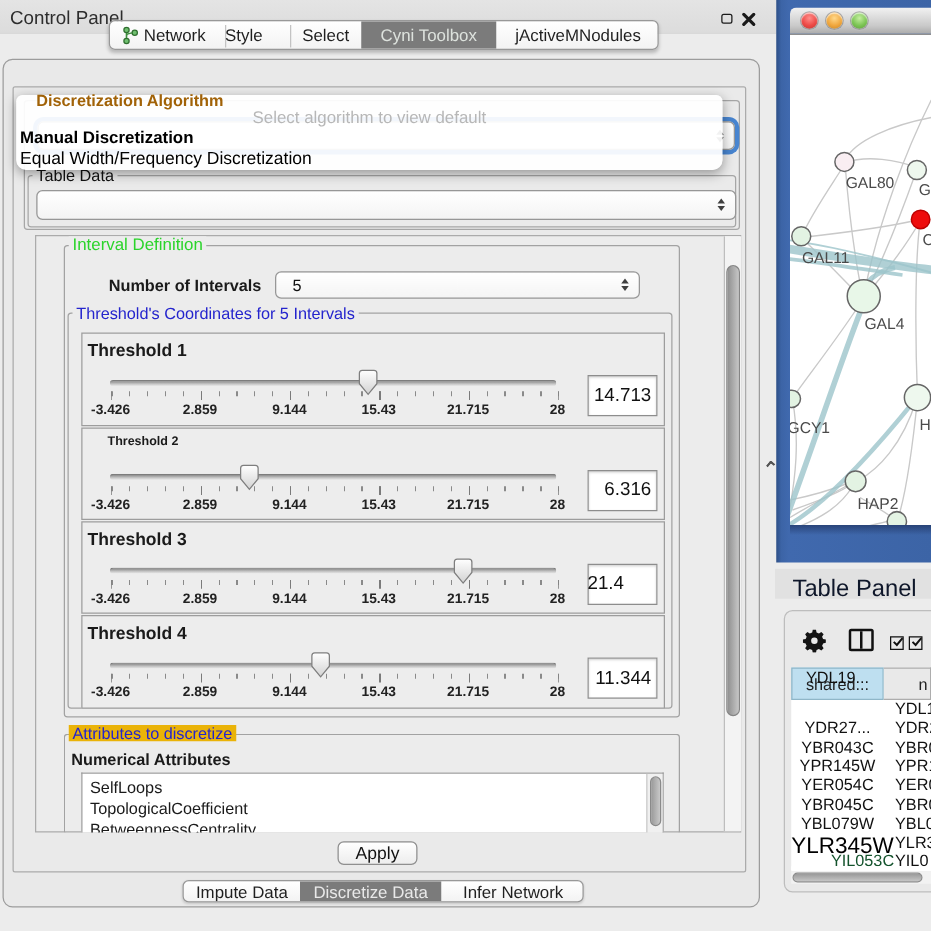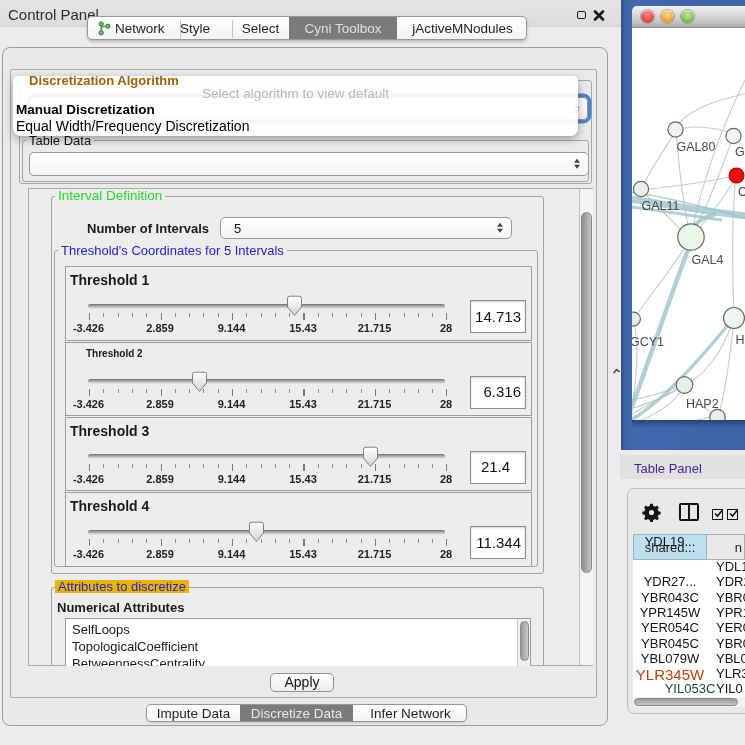--- a/index.html
+++ b/index.html
@@ -130,21 +130,21 @@
 <svg class="abs" style="left:362.4188569973907px;top:445.5px;" width="17" height="22" viewBox="0 0 17 22">
     <path d="M1.5 3.5 Q1.5 1.2 3.8 1.2 L13.2 1.2 Q15.5 1.2 15.5 3.5 L15.5 12 L8.5 20.5 L1.5 12 Z" fill="url(#kg)" stroke="#7e7e7e" stroke-width="1"></path>
     <defs>
       <linearGradient id="kg" x1="0" y1="0" x2="0" y2="1">
         <stop offset="0" stop-color="#ffffff"></stop>
         <stop offset="1" stop-color="#d2d2d2"></stop>
       </linearGradient>
     </defs>
   </svg>
 <div class="abs" style="left:470px;top:450.5px;width:56px;height:33px;background:#fff;border:1px solid #8d8d8d;box-shadow:inset 0 1px 2px rgba(0,0,0,0.18);"></div>
-<div class="abs" style="left:470px;top:458.0px;width:51px;text-align:center;font-size:15px;color:#111;">21.4</div>
+<div class="abs" style="left:470px;top:458.0px;width:51px;text-align:left;font-size:15px;color:#111;">21.4</div>
 <div class="abs" style="left:64.5px;top:492.0px;width:467px;height:74.5px;background:#ededed;border:1px solid #9d9d9d;"></div>
 <div class="abs bold" style="left:70px;top:498.0px;font-size:14px;">Threshold 4</div>
 <div class="abs" style="left:88px;top:529.5px;width:357px;height:5px;border-radius:3px;background:linear-gradient(#8d8d8d,#c6c6c6 55%,#ededed);border-top:1px solid #7d7d7d;"></div>
 <div class="abs" style="left:88.5px;top:539.0px;width:358.5px;height:4px;background:repeating-linear-gradient(90deg,#8a8a8a 0,#8a8a8a 1px,transparent 1px,transparent 14.3px);"></div>
 <div class="abs" style="left:88.5px;top:539.0px;width:358.5px;height:7px;background:repeating-linear-gradient(90deg,#7a7a7a 0,#7a7a7a 1px,transparent 1px,transparent 71.5px);"></div>
 <div class="abs bold" style="left:58.5px;top:548.0px;width:60px;text-align:center;font-size:11px;color:#222;">-3.426</div>
 <div class="abs bold" style="left:130.0px;top:548.0px;width:60px;text-align:center;font-size:11px;color:#222;">2.859</div>
 <div class="abs bold" style="left:201.5px;top:548.0px;width:60px;text-align:center;font-size:11px;color:#222;">9.144</div>
 <div class="abs bold" style="left:273.0px;top:548.0px;width:60px;text-align:center;font-size:11px;color:#222;">15.43</div>
 <div class="abs bold" style="left:344.5px;top:548.0px;width:60px;text-align:center;font-size:11px;color:#222;">21.715</div>
@@ -240,21 +240,21 @@
 <text x="9.5" y="182">GAL11</text>
 <text x="59.5" y="235.5">GAL4</text>
 <text x="-2" y="318">GCY1</text>
 <text x="103.5" y="316">H</text>
 <text x="54" y="379.5">HAP2</text>
 </g>
 </svg>
 </div>
 <div class="abs" style="left:632px;top:420px;width:113px;height:8px;background:linear-gradient(rgba(15,25,60,0.45),rgba(15,25,60,0));"></div>
 <div class="abs" style="left:620px;top:455px;width:125px;height:24px;background:#e1e1e1;"></div>
-<div class="abs" style="left:634px;top:461px;font-size:13px;color:#4c1d95;">Table Panel</div>
+<div class="abs" style="left:634px;top:461px;font-size:19px;color:#0f172a;">Table Panel</div>
 <div class="abs" style="left:627px;top:488px;width:130px;height:226px;background:#e9e9e9;border:1px solid #bdbdbd;border-radius:7px;"></div>
 <svg class="abs" style="left:642px;top:503px;" width="19" height="19" viewBox="0 0 19 19">
 <path fill="#141414" d="M8.2 0.8 h2.6 l0.45 2.2 a6.6 6.6 0 0 1 1.9 0.8 l1.9-1.25 l1.85 1.85 l-1.25 1.9 a6.6 6.6 0 0 1 0.8 1.9 l2.2 0.45 v2.6 l-2.2 0.45 a6.6 6.6 0 0 1-0.8 1.9 l1.25 1.9 l-1.85 1.85 l-1.9-1.25 a6.6 6.6 0 0 1-1.9 0.8 l-0.45 2.2 h-2.6 l-0.45-2.2 a6.6 6.6 0 0 1-1.9-0.8 l-1.9 1.25 l-1.85-1.85 l1.25-1.9 a6.6 6.6 0 0 1-0.8-1.9 l-2.2-0.45 v-2.6 l2.2-0.45 a6.6 6.6 0 0 1 0.8-1.9 l-1.25-1.9 l1.85-1.85 l1.9 1.25 a6.6 6.6 0 0 1 1.9-0.8 Z"></path>
 <circle cx="9.5" cy="9.5" r="2.6" fill="#e9e9e9"></circle>
   </svg>
 <div class="abs" style="left:679px;top:503px;width:20px;height:18px;border:2.6px solid #111;border-radius:2px;"></div>
 <div class="abs" style="left:687.8px;top:505px;width:2.4px;height:14px;background:#111;"></div>
 <div class="abs" style="left:712px;top:509px;width:11px;height:11px;border:1.4px solid #111;"></div>
 <svg class="abs" style="left:713px;top:508px;" width="11" height="11" viewBox="0 0 11 11">
     <path d="M2 5.5 L4.5 8 L9 2.5" fill="none" stroke="#111" stroke-width="1.6"></path>
@@ -273,19 +273,19 @@
 <div class="abs" style="left:633px;top:589.5999999999999px;width:74px;text-align:center;font-size:13px;color:#111;">YBR043C</div>
 <div class="abs" style="left:716px;top:589.5999999999999px;width:40px;font-size:13px;color:#111;">YBR0</div>
 <div class="abs" style="left:633px;top:604.8999999999999px;width:74px;text-align:center;font-size:13px;color:#111;">YPR145W</div>
 <div class="abs" style="left:716px;top:604.8999999999999px;width:40px;font-size:13px;color:#111;">YPR1</div>
 <div class="abs" style="left:633px;top:620.1999999999998px;width:74px;text-align:center;font-size:13px;color:#111;">YER054C</div>
 <div class="abs" style="left:716px;top:620.1999999999998px;width:40px;font-size:13px;color:#111;">YER0</div>
 <div class="abs" style="left:633px;top:635.4999999999998px;width:74px;text-align:center;font-size:13px;color:#111;">YBR045C</div>
 <div class="abs" style="left:716px;top:635.4999999999998px;width:40px;font-size:13px;color:#111;">YBR0</div>
 <div class="abs" style="left:633px;top:650.7999999999997px;width:74px;text-align:center;font-size:13px;color:#111;">YBL079W</div>
 <div class="abs" style="left:716px;top:650.7999999999997px;width:40px;font-size:13px;color:#111;">YBL0</div>
-<div class="abs" style="left:633px;top:666.0999999999997px;width:74px;text-align:center;font-size:15px;color:#c2410c;">YLR345W</div>
+<div class="abs" style="left:633px;top:666.0999999999997px;width:74px;text-align:center;font-size:18px;color:#000000;">YLR345W</div>
 <div class="abs" style="left:716px;top:666.0999999999997px;width:40px;font-size:13px;color:#111;">YLR3</div>
 <div class="abs" style="left:633px;top:681.3999999999996px;width:74px;text-align:center;font-size:13px;color:#14532d;margin-left:20px;">YIL053C</div>
 <div class="abs" style="left:716px;top:681.3999999999996px;width:40px;font-size:13px;color:#111;">YIL0</div>
 <div class="abs" style="left:633px;top:692.5px;width:112px;height:4.5px;background:#fff;"></div>
 <div class="abs" style="left:633px;top:697px;width:112px;height:10px;background:#f2f2f2;"></div>
 <div class="abs" style="left:634px;top:697.5px;width:104px;height:8px;border-radius:4px;background:linear-gradient(#9a9a9a,#c6c6c6);border:1px solid #8a8a8a;"></div>
 
 </body></html>

